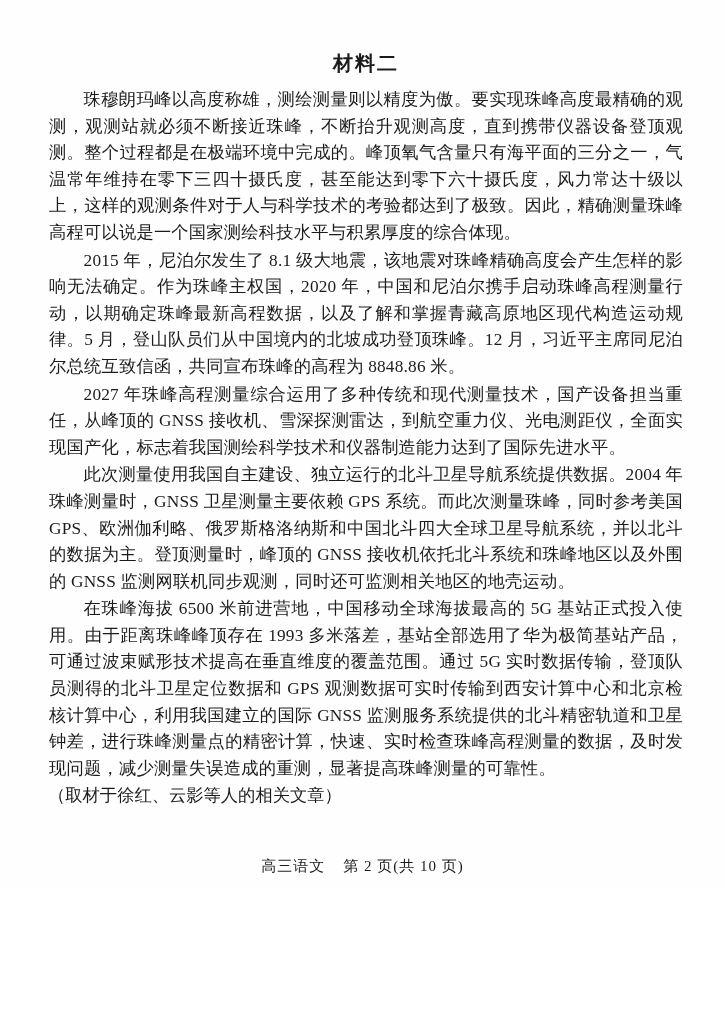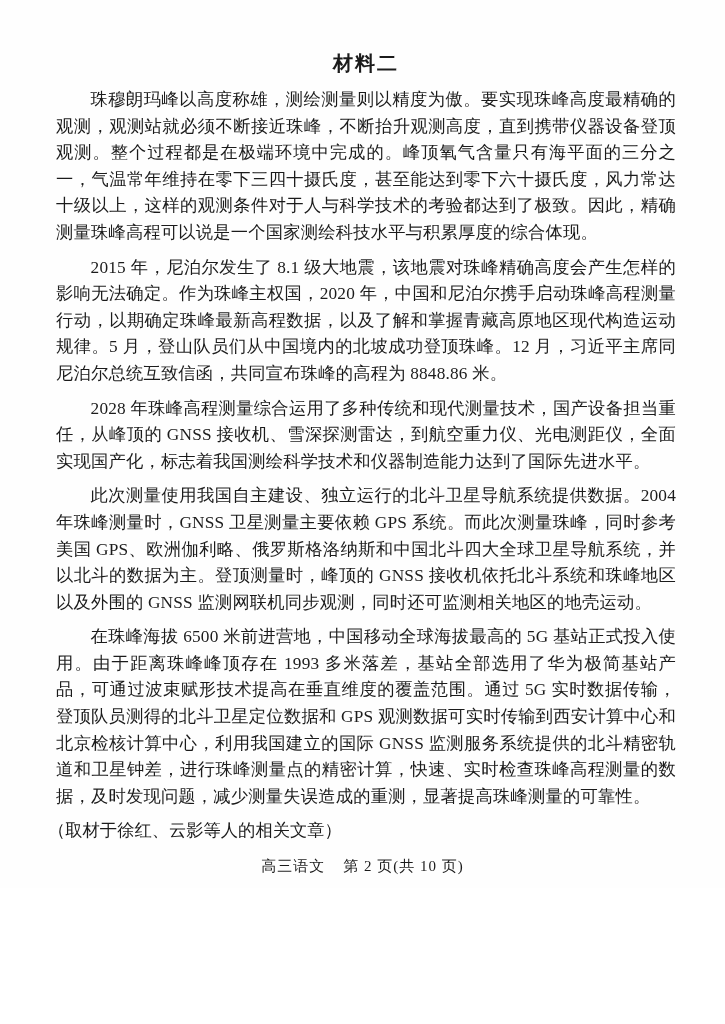--- a/index.html
+++ b/index.html
@@ -19,21 +19,21 @@
     overflow: hidden;
   }
   .title {
     margin: 0 0 10px 0;
     text-align: center;
     font-size: 20px;
     font-weight: bold;
     letter-spacing: 2px;
   }
   .body-text p {
-    margin: 8px;
+    margin: 1px;
     text-indent: 2em;
     font-size: 17.3px;
     line-height: 26.6px;
     text-align: justify;
     text-justify: inter-ideograph;
     letter-spacing: 0.2px;
   }
   .attribution {
     margin: 0;
     font-size: 17.3px;
@@ -58,21 +58,21 @@
 </head>
 <body>
 
 <div class="page">
 
   <h1 class="title">材料二</h1>
 
   <div class="body-text">
     <p>珠穆朗玛峰以高度称雄，测绘测量则以精度为傲。要实现珠峰高度最精确的观测，观测站就必须不断接近珠峰，不断抬升观测高度，直到携带仪器设备登顶观测。整个过程都是在极端环境中完成的。峰顶氧气含量只有海平面的三分之一，气温常年维持在零下三四十摄氏度，甚至能达到零下六十摄氏度，风力常达十级以上，这样的观测条件对于人与科学技术的考验都达到了极致。因此，精确测量珠峰高程可以说是一个国家测绘科技水平与积累厚度的综合体现。</p>
     <p>2015 年，尼泊尔发生了 8.1 级大地震，该地震对珠峰精确高度会产生怎样的影响无法确定。作为珠峰主权国，2020 年，中国和尼泊尔携手启动珠峰高程测量行动，以期确定珠峰最新高程数据，以及了解和掌握青藏高原地区现代构造运动规律。5 月，登山队员们从中国境内的北坡成功登顶珠峰。12 月，习近平主席同尼泊尔总统互致信函，共同宣布珠峰的高程为 8848.86 米。</p>
-    <p>2028 年珠峰高程测量综合运用了多种传统和现代测量技术，国产设备担当重任，从峰顶的 GNSS 接收机、雪深探测雷达，到航空重力仪、光电测距仪，全面实现国产化，标志着我国测绘科学技术和仪器制造能力达到了国际先进水平。</p>
+    <p>2027 年珠峰高程测量综合运用了多种传统和现代测量技术，国产设备担当重任，从峰顶的 GNSS 接收机、雪深探测雷达，到航空重力仪、光电测距仪，全面实现国产化，标志着我国测绘科学技术和仪器制造能力达到了国际先进水平。</p>
     <p>此次测量使用我国自主建设、独立运行的北斗卫星导航系统提供数据。2004 年珠峰测量时，GNSS 卫星测量主要依赖 GPS 系统。而此次测量珠峰，同时参考美国 GPS、欧洲伽利略、俄罗斯格洛纳斯和中国北斗四大全球卫星导航系统，并以北斗的数据为主。登顶测量时，峰顶的 GNSS 接收机依托北斗系统和珠峰地区以及外围的 GNSS 监测网联机同步观测，同时还可监测相关地区的地壳运动。</p>
     <p>在珠峰海拔 6500 米前进营地，中国移动全球海拔最高的 5G 基站正式投入使用。由于距离珠峰峰顶存在 1993 多米落差，基站全部选用了华为极简基站产品，可通过波束赋形技术提高在垂直维度的覆盖范围。通过 5G 实时数据传输，登顶队员测得的北斗卫星定位数据和 GPS 观测数据可实时传输到西安计算中心和北京检核计算中心，利用我国建立的国际 GNSS 监测服务系统提供的北斗精密轨道和卫星钟差，进行珠峰测量点的精密计算，快速、实时检查珠峰高程测量的数据，及时发现问题，减少测量失误造成的重测，显著提高珠峰测量的可靠性。</p>
   </div>
 
   <p class="attribution">（取材于徐红、云影等人的相关文章）</p>
 
   <div class="footer">
     <span class="exam-label">高三语文</span><span>第 2 页(共 10 页)</span>
   </div>
 

